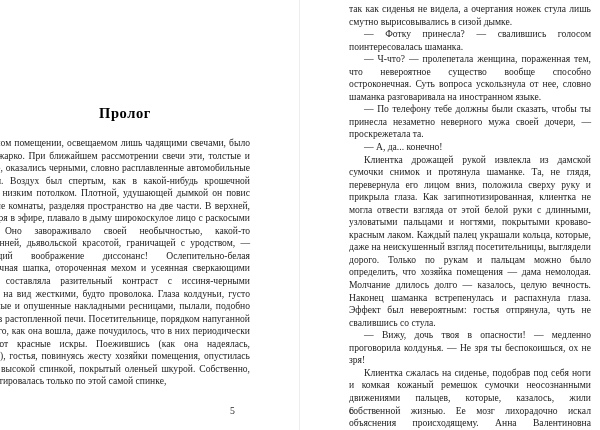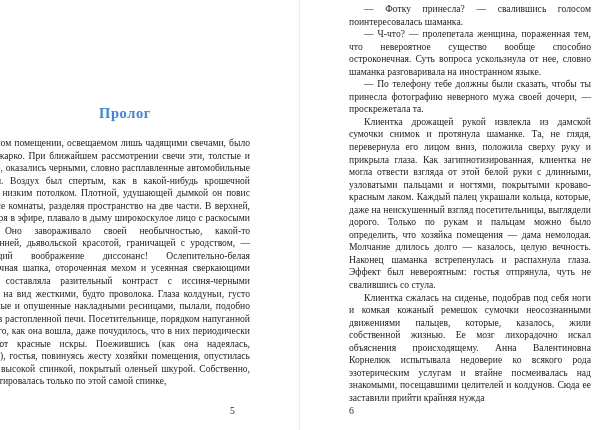--- a/index.html
+++ b/index.html
@@ -68,21 +68,21 @@
     width: 242px;
   }
 
   .chapter-title {
     font-size: 14.5px;
     font-weight: bold;
     text-align: center;
     letter-spacing: 0.6px;
     margin: 0;
     padding: 0;
-    color: #3b82f6;
+    color: #000000;
     position: absolute;
     left: 42px;
     top: 105px;
     width: 250px;
   }
 
   .body-text {
     font-size: 9.6px;
     line-height: 12.55px;
     text-align: justify;
@@ -162,24 +162,27 @@
 
     <div class="folio folio-left">5</div>
   </div>
 
   <div class="gutter"></div>
 
   <div class="page page-right">
     <div class="col col-right">
 
       <div class="body-text">
+        <p class="noindent">так как сиденья не видела, а очертания ножек стула лишь смутно вырисовывались в сизой дымке.</p>
         <p>— Фотку принесла? — свалившись голосом поинтересовалась шаманка.</p>
         <p>— Ч-что? — пролепетала женщина, пораженная тем, что невероятное существо вообще способно остроконечная. Суть вопроса ускользнула от нее, словно шаманка разговаривала на иностранном языке.</p>
-        <p>— По телефону тебе должны были сказать, чтобы ты принесла фотографию неверного мужа своей дочери, — проскрежетала та.</p>
+        <p>— По телефону тебе должны были сказать, чтобы ты принесла незаметно неверного мужа своей дочери, — проскрежетала та.</p>
+        <p>— А, да... конечно!</p>
         <p>Клиентка дрожащей рукой извлекла из дамской сумочки снимок и протянула шаманке. Та, не глядя, перевернула его лицом вниз, положила сверху руку и прикрыла глаза. Как загипнотизированная, клиентка не могла отвести взгляда от этой белой руки с длинными, узловатыми пальцами и ногтями, покрытыми кроваво-красным лаком. Каждый палец украшали кольца, которые, даже на неискушенный взгляд посетительницы, выглядели дорого. Только по рукам и пальцам можно было определить, что хозяйка помещения — дама немолодая. Молчание длилось долго — казалось, целую вечность. Наконец шаманка встрепенулась и распахнула глаза. Эффект был невероятным: гостья отпрянула, чуть не свалившись со стула.</p>
+        <p>— Вижу, дочь твоя в опасности! — медленно проговорила колдунья. — Не зря ты беспокоишься, ох не зря!</p>
         <p>Клиентка сжалась на сиденье, подобрав под себя ноги и комкая кожаный ремешок сумочки неосознанными движениями пальцев, которые, казалось, жили собственной жизнью. Ее мозг лихорадочно искал объяснения происходящему. Анна Валентиновна Корнелюк испытывала недоверие ко всякого рода эзотерическим услугам и втайне посмеивалась над знакомыми, посещавшими целителей и колдунов. Сюда ее заставили прийти крайняя нужда</p>
       </div>
     </div>
 
     <div class="folio folio-right">6</div>
   </div>
 
 </div>
 
 </body></html>

